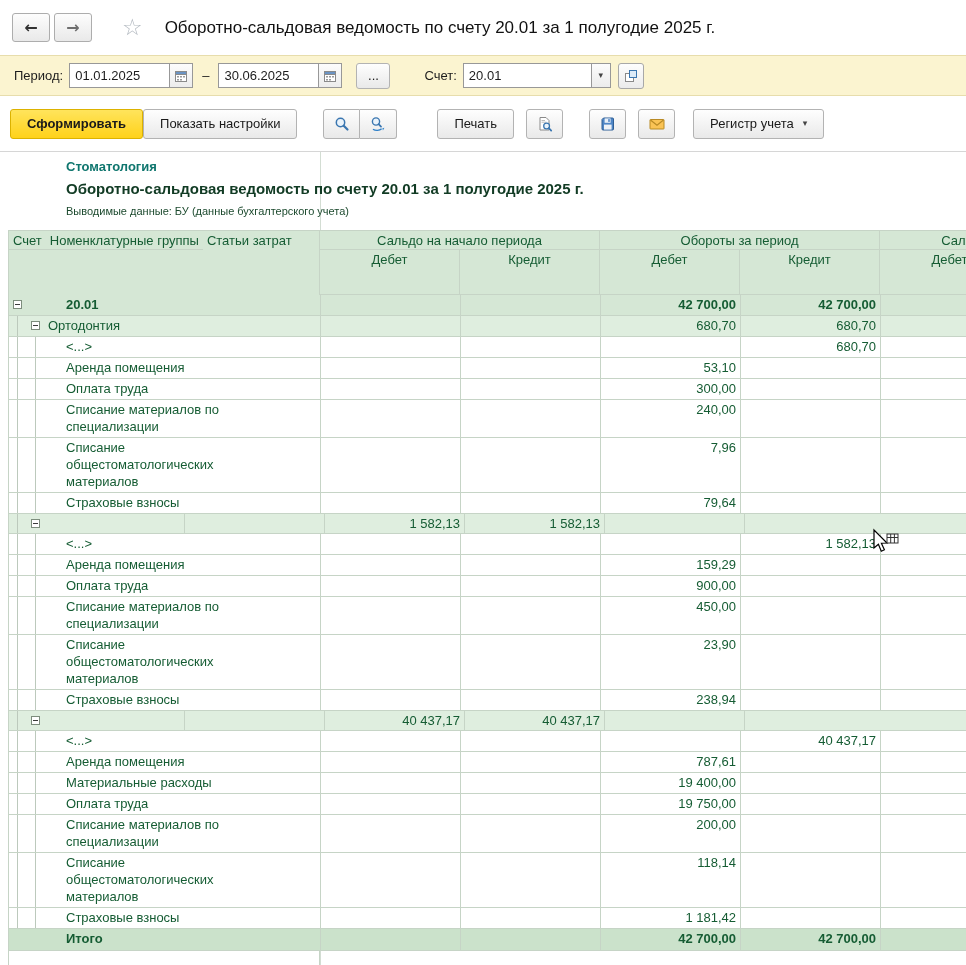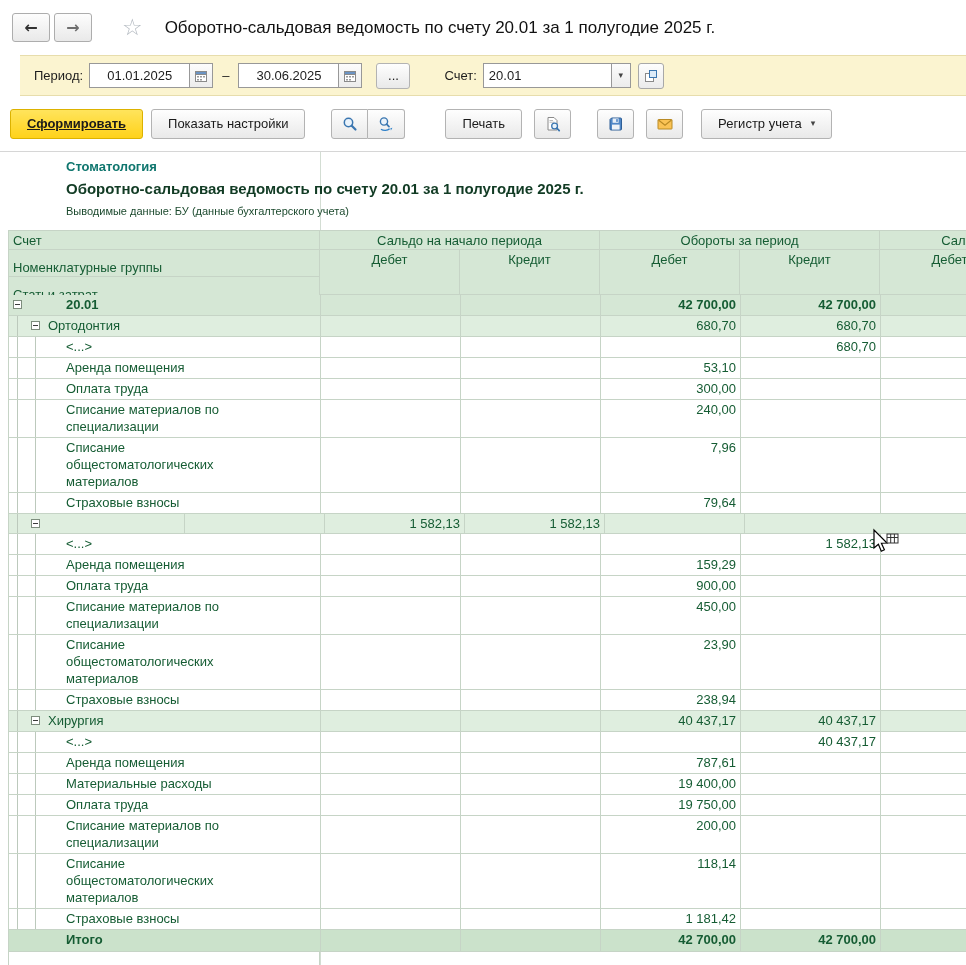--- a/index.html
+++ b/index.html
@@ -23,27 +23,26 @@
   .navbtn.fwd { color: #6e6e6e; }
   .star { margin: 0 22px 0 26px; font-size: 23px; color: #b3b9c0; line-height: 1; cursor: pointer; }
   .wtitle { font-size: 17px; color: #111; white-space: nowrap; }
 
   
   .filterbar {
     height: 41px; display: flex; align-items: center; padding: 0 14px;
     background: var(--panel-yellow, #fbf4d0);
     border-top: 1px solid var(--panel-yellow-border, #e7ddac);
     border-bottom: 1px solid var(--panel-yellow-border, #e7ddac);
-    margin-left: 20px;
   }
   .flabel { margin-right: 6px; color: #1c1c1c; }
   .dgroup, .combo { display: inline-flex; align-items: stretch; height: 25px; }
   .dinput {
     width: 100px; height: 25px; border: 1px solid #989898; border-right: none;
-    padding: 0 17px; font-size: 13px; font-family: inherit; color: #1c1c1c; background: #fff;
+    padding: 0 5px; font-size: 13px; font-family: inherit; color: #1c1c1c; background: #fff;
   }
   .calbtn, .drop {
     width: 24px; height: 25px; border: 1px solid #989898;
     background: linear-gradient(#fcfcfc, #ececec);
     display: inline-flex; align-items: center; justify-content: center; cursor: pointer;
   }
   .dash { margin: 0 9px; color: #1c1c1c; }
   .btn.more { margin-left: 14px; width: 34px; height: 26px; padding: 0; justify-content: center; }
   .flabel.acct { margin-left: 34px; text-align: center; }
   .cinput {
@@ -65,49 +64,49 @@
     background: #fff; border-bottom: 1px solid #d6d6d6;
   }
   .btn {
     height: 30px; display: inline-flex; align-items: center; justify-content: center;
     padding: 0 16px; border: 1px solid var(--button-border, #b3b3b3); border-radius: 3px;
     background: linear-gradient(#fefefe, #e9e9e9);
     font-size: 13px; font-family: inherit; color: #1a1a1a; cursor: pointer; white-space: nowrap;
   }
   .btn.primary {
     background: linear-gradient(var(--generate-yellow-1, #ffe45c), var(--generate-yellow-2, #ffd21a));
-    border-color: var(--generate-border, #dcb200); font-weight: bold; text-decoration: underline;
+    border-color: var(--generate-border, #dcb200); font-weight: bold;
   }
   .iconbtn {
     height: 30px; width: 37px; display: inline-flex; align-items: center; justify-content: center;
     border: 1px solid var(--button-border, #b3b3b3); border-radius: 3px;
     background: linear-gradient(#fefefe, #e9e9e9); cursor: pointer;
   }
   .seg { display: inline-flex; }
   .seg .iconbtn:first-child { border-radius: 3px 0 0 3px; }
   .seg .iconbtn:last-child { border-radius: 0 3px 3px 0; border-left: none; }
-  .ml8 { margin-left: 8px; } .ml12 { margin-left: 12px; } .ml14 { margin-left: 18px; }
+  .ml8 { } .ml12 { margin-left: 12px; } .ml14 { margin-left: 18px; }
   .ml26 { margin-left: 26px; } .ml40 { margin-left: 40px; }
   .btn.drop2 .caret { margin-left: 9px; font-size: 9px; }
 
   
   .report { position: relative; height: 813px; color: var(--report-text, #155c33); }
   .vline-col { position: absolute; left: 320px; top: 0; bottom: 0; width: 1px; background: #d3ddd3; }
   .rmeta { height: 78px; padding: 7px 0 0 66px; position: relative; background: transparent; }
   .org { font-weight: bold; font-size: 13px; color: #0f766e; }
   .rtitle { font-weight: bold; font-size: 15px; margin-top: 6px; color: #113b24; }
   .rsub { font-size: 11px; margin-top: 8px; color: #1c4a2e; }
 
   .rtable { position: relative; width: 1160px; }
   .thead {
     display: flex; height: 65px; margin-left: 8px;
     border-top: 1px solid var(--grid, #c6d4c6); border-left: 1px solid var(--grid, #c6d4c6);
     background: var(--header-green, #d5e7d5);
   }
-  .hleft { width: 312px; border-right: 1px solid var(--grid, #c6d4c6); display: flex; flex-direction: column; gap: 8px; }
+  .hleft { width: 312px; border-right: 1px solid var(--grid, #c6d4c6); display: flex; flex-direction: row; }
   .hl { height: 19px; border-bottom: 1px solid var(--grid, #c6d4c6); padding: 2px 4px 0 4px; white-space: nowrap; overflow: hidden; }
   .hl:last-child { flex: 1; border-bottom: none; }
   .hright { flex: 1; display: flex; flex-direction: column; }
   .hrow1 { display: flex; height: 19px; border-bottom: 1px solid var(--grid, #c6d4c6); }
   .hspan { width: 280px; flex: none; text-align: center; padding-top: 2px; border-right: 1px solid var(--grid, #c6d4c6); white-space: nowrap; overflow: hidden; }
   .hrow2 { display: flex; flex: 1; border-bottom: 1px solid var(--grid, #c6d4c6); }
   .hsub { width: 140px; flex: none; text-align: center; padding-top: 2px; border-right: 1px solid var(--grid, #c6d4c6); white-space: nowrap; overflow: hidden; }
 
   .trow {
     display: flex; margin-left: 8px; min-height: 20px;
@@ -477,23 +476,20 @@
           <div class="vcell"></div>
           <div class="vcell">238,94</div>
           <div class="vcell"></div>
           <div class="vcell"></div>
         </div>
         <div class="trow group">
           <div class="tcell line"></div>
           <div class="tcell">
             <span class="expander"></span>
           </div>
-          <div class="ncell">
-            <span class="txt">Хирургия</span>
-          </div>
           <div class="vcell"></div>
           <div class="vcell"></div>
           <div class="vcell">40 437,17</div>
           <div class="vcell">40 437,17</div>
           <div class="vcell"></div>
         </div>
         <div class="trow detail">
           <div class="tcell line"></div>
           <div class="tcell line"></div>
           <div class="tcell"></div>

